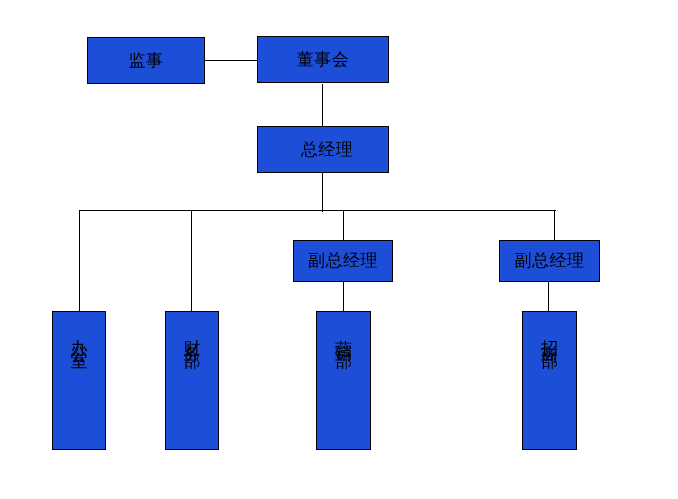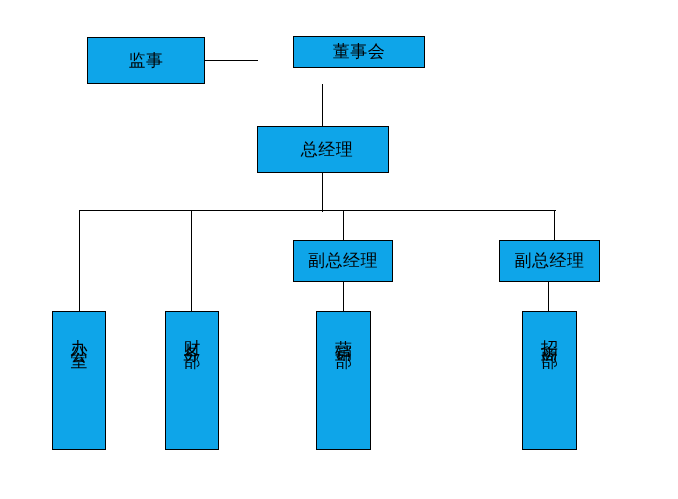--- a/index.html
+++ b/index.html
@@ -15,21 +15,21 @@
     position: relative;
     width: 678px;
     height: 499px;
     background: #ffffff;
     overflow: hidden;
   }
   .node {
     position: absolute;
     box-sizing: border-box;
     border: 1.3px solid #000000;
-    background: #0ea5e9;
+    background: #1d4ed8;
     display: flex;
     align-items: center;
     justify-content: center;
     color: #000000;
     z-index: 2;
   }
   .node-label {
     display: block;
     text-align: center;
     line-height: 1.28;
@@ -83,21 +83,21 @@
   <div class="connector v" style="left:554px; top:210px; height:31px;"></div>
 
   <div class="connector v" style="left:343px; top:281px; height:31px;"></div>
 
   <div class="connector v" style="left:548px; top:281px; height:31px;"></div>
 
   <div class="node horiz" style="left:87px; top:37px; width:118px; height:47px;">
     <span class="node-label">监事</span>
   </div>
 
-  <div class="node horiz" style="left:257px; top:36px; width:132px; height:32px;margin-left:36px;">
+  <div class="node horiz" style="left:257px; top:36px; width:132px; height:47px;">
     <span class="node-label">董事会</span>
   </div>
 
   <div class="node horiz" style="left:257px; top:126px; width:132px; height:47px;padding-left:8px;">
     <span class="node-label">总经理</span>
   </div>
 
   <div class="node horiz" style="left:293px; top:240px; width:100px; height:42px;">
     <span class="node-label">副总经理</span>
   </div>

